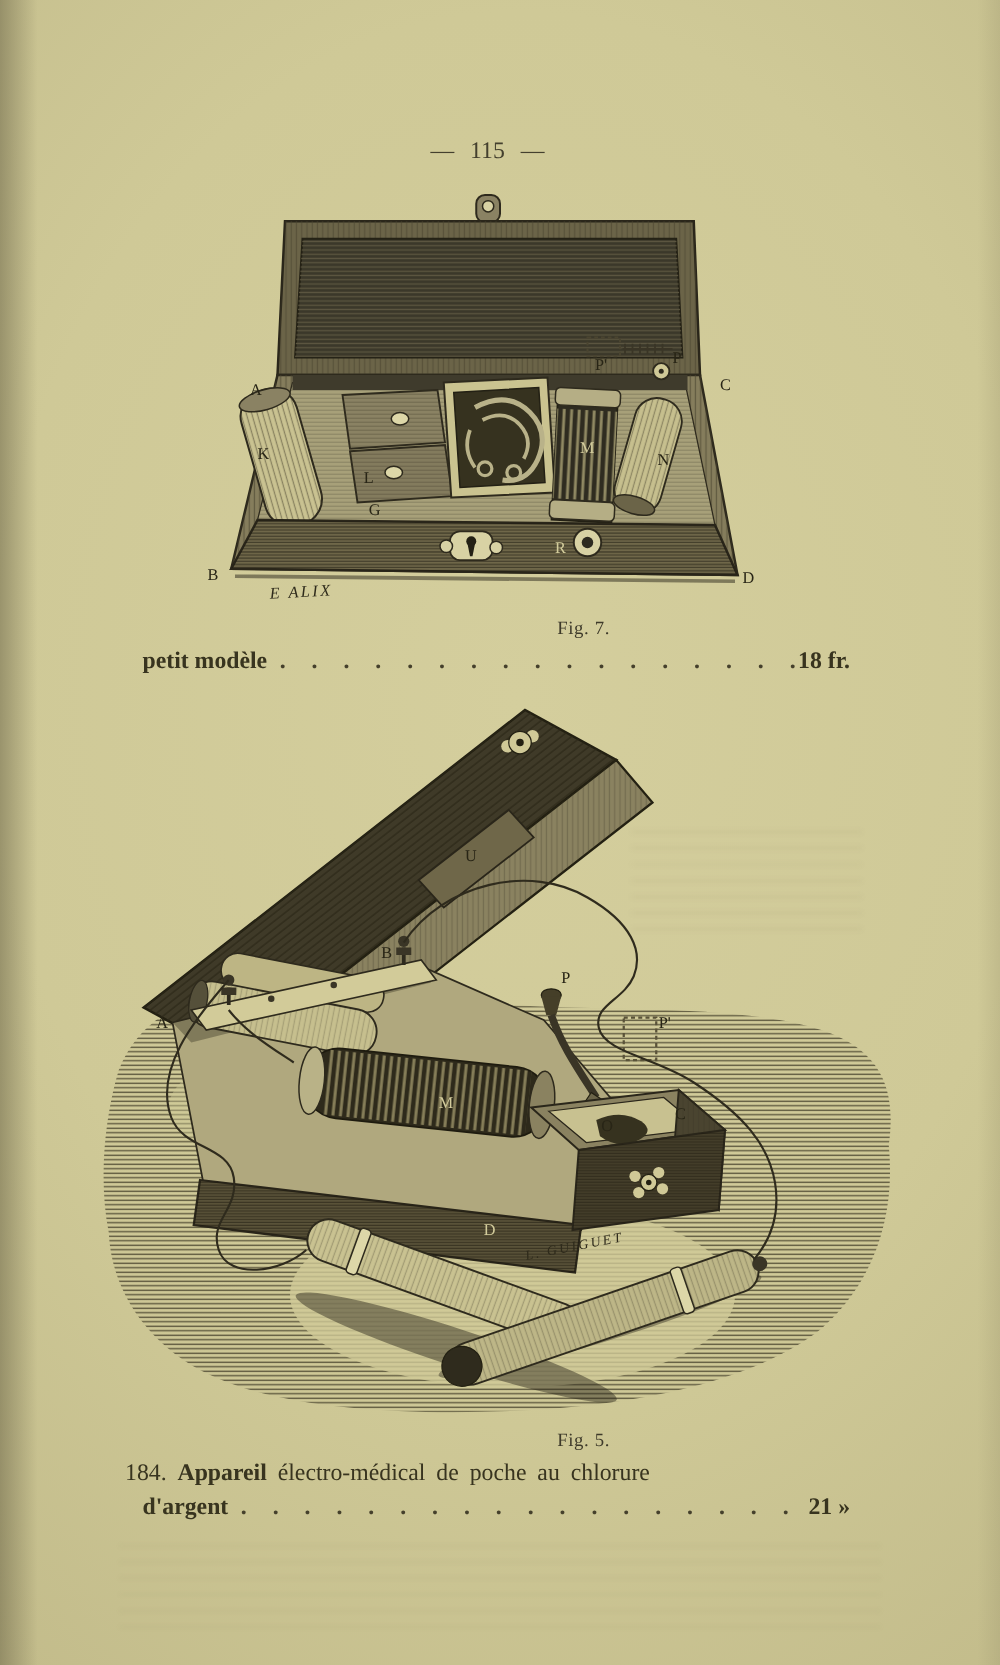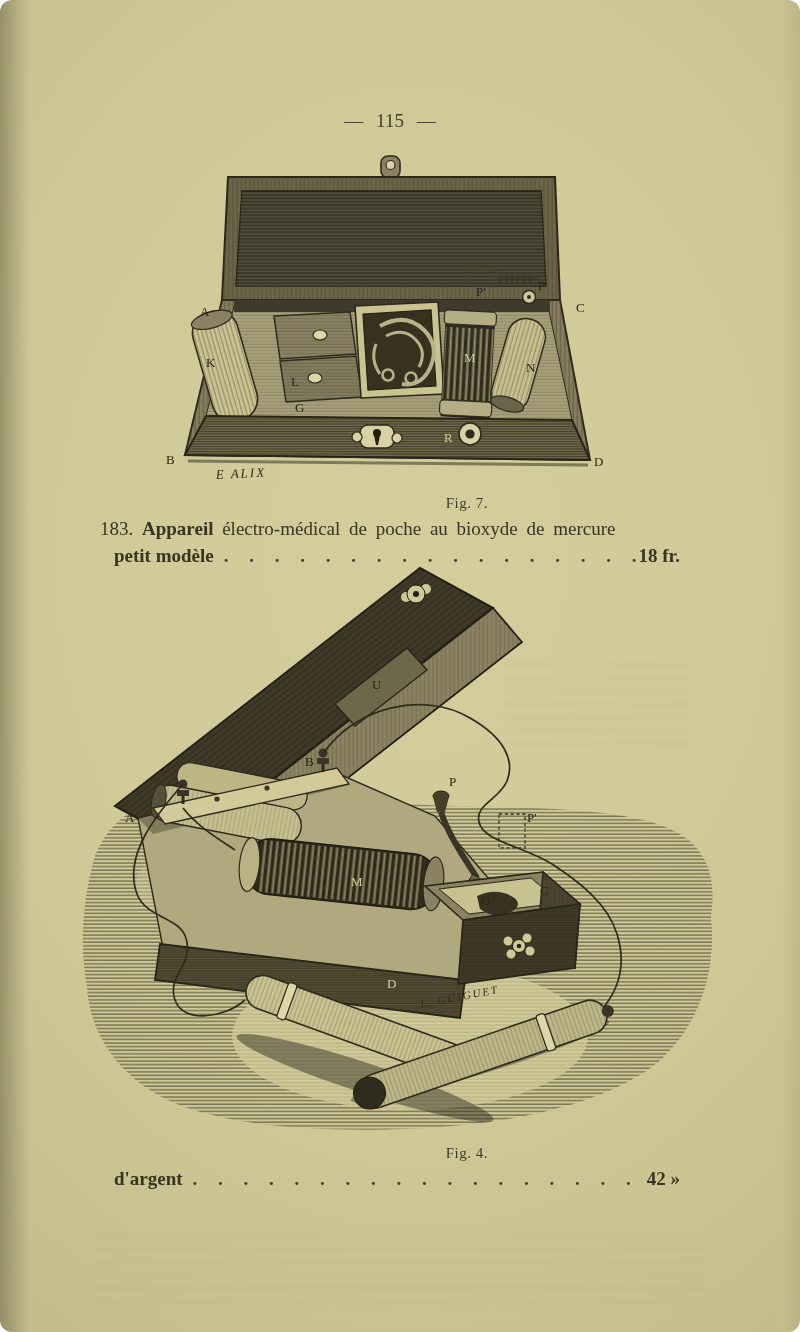--- a/index.html
+++ b/index.html
@@ -3,21 +3,20 @@
 <meta charset="utf-8">
 <style>
   html,body{margin:0;padding:0;}
   .page{
     position:relative;width:800px;height:1332px;overflow:hidden;
     font-family:"Liberation Serif","DejaVu Serif",serif;color:#3a3526;
     background:
       linear-gradient(90deg, rgba(110,104,74,.55) 0px, rgba(110,104,74,0) 30px),
       linear-gradient(270deg, rgba(150,143,105,.25) 0px, rgba(150,143,105,0) 18px),
       radial-gradient(ellipse 95% 75% at 52% 42%, #d4ce9d 0%, #cfc997 55%, #c1ba89 100%);
-    border-radius: 12px;
   }
   .pgnum{position:absolute;top:110px;left:290px;width:200px;text-align:center;
     font-size:19px;word-spacing:8px;color:#44402e;}
   .figcaption{position:absolute;left:288px;width:200px;text-align:right;
     font-size:15px;color:#3e3a2a;letter-spacing:.5px;}
   .cap7{top:495px;} .cap8{top:1145px;}
   .entry{position:absolute;left:100px;width:582px;font-size:19px;line-height:1.42;color:#38341f;}
   .e183{top:516px;} .e184{top:1166px;}
   .entry .l1{display:block;word-spacing:4px;white-space:nowrap;}
   .entry .l2{display:flex;align-items:baseline;padding-left:14px;font-weight:bold;}
@@ -159,25 +158,20 @@
     <text class="lbl" x="378" y="224">N</text>
     <text class="lbl" x="390" y="142">P</text>
     <text class="lbl" x="328" y="148">P'</text>
     <text class="lbl-light" x="296" y="294">R</text>
     <text class="sig" x="68" y="331" transform="rotate(-3 68 331)">E ALIX</text>
   </svg>
 
   <div class="figcaption cap7">Fig. 7.</div>
 
   <div class="entry e183">
-    <span class="l1">
-      <span>183.</span>
-      <span class="bold">Appareil</span>
-      <span>électro-médical de poche au bioxyde de mercure</span>
-    </span>
     <span class="l2">
       <span>petit modèle</span>
       <span class="leader">. . . . . . . . . . . . . . . . . . . . . . . .</span>
       <span class="price">18 fr.</span>
     </span>
   </div>
 
   <svg style="left:75px;top:556px" width="648" height="588" viewBox="0 0 648 588">
     <defs>
       <pattern id="f8g" width="5" height="3.6" patternUnits="userSpaceOnUse">
@@ -313,23 +307,28 @@
     <text class="lbl" x="374" y="230">P</text>
     <text class="lbl" x="452" y="266">P'</text>
     <text class="lbl-light" x="276" y="330">M</text>
     <text class="lbl" x="406" y="349">O</text>
     <text class="lbl" x="465" y="339">C</text>
     <text class="lbl-light" x="312" y="432">D</text>
     <text class="lbl" x="297" y="133">U</text>
     <text class="sig" x="346" y="452" transform="rotate(-11 346 452)" style="font-size:11px">L. GUIGUET</text>
   </svg>
 
-  <div class="figcaption cap8">Fig. 4.</div>
+  <div class="figcaption cap8">Fig. 5.</div>
 
   <div class="entry e184">
+    <span class="l1">
+      <span>184.</span>
+      <span class="bold">Appareil</span>
+      <span>électro-médical de poche au chlorure</span>
+    </span>
     <span class="l2">
       <span>d'argent</span>
       <span class="leader">. . . . . . . . . . . . . . . . . . . . . . . .</span>
-      <span class="price">42 »</span>
+      <span class="price">21 »</span>
     </span>
   </div>
 
 </div>
 
 </body></html>

